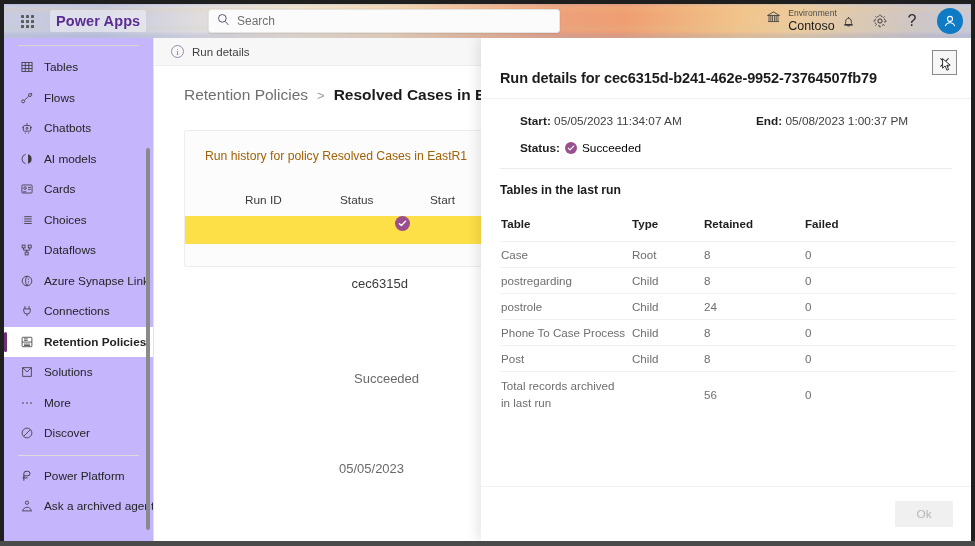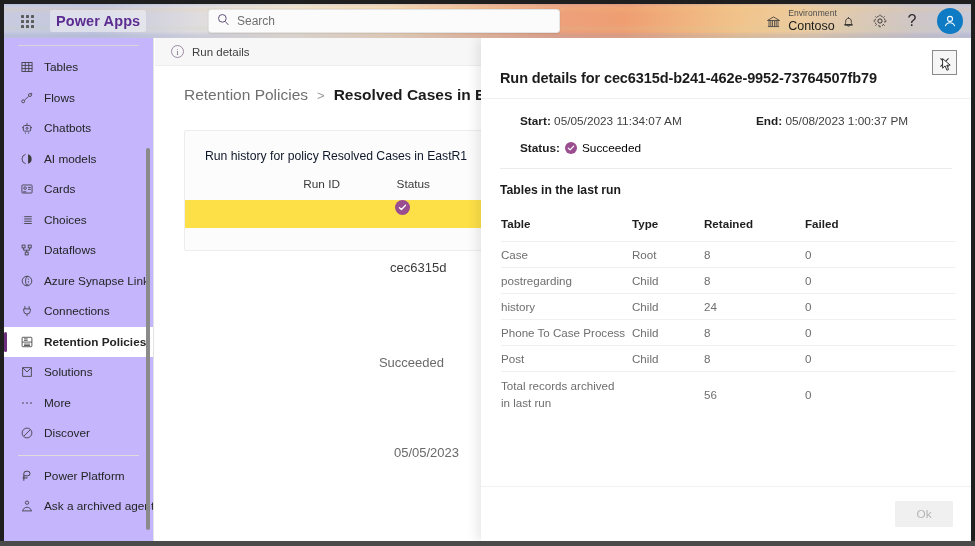--- a/index.html
+++ b/index.html
@@ -90,21 +90,21 @@
   .searchbox svg { flex: 0 0 auto; }
   .searchbox input {
     border: 0; outline: 0; background: transparent;
     font-family: "Liberation Sans", sans-serif;
     font-size: 12px; color: #444; margin-left: 7px; width: 100%;
   }
   .searchbox input::placeholder { color: #707070; }
 
   .env {
     position:absolute; z-index:3; right: 130px; top: 3px;
-    display: flex; align-items: flex-end; gap: 7px;
+    display: flex; align-items: flex-start; gap: 7px;
     cursor: pointer; padding: 2px 4px; border-radius:2px;
   }
   .env-text { line-height: 1.15; }
   .env-label { font-size: 8.5px; color: #4c4c4c; letter-spacing: .1px;}
   .env-name { font-size: 12.5px; color: #1b1b1b; }
 
   .hdr-icons { position:absolute; z-index:3; right: 8px; top: 0; height:34px; display:flex; align-items:center; gap: 14px; }
   .hdr-icon { width: 18px; height:18px; display:flex; align-items:center; justify-content:center; cursor:pointer; color:#2d2d2d;}
   .hdr-icon.qm { font-size: 16px; color:#2b2b2b; font-weight: normal; }
   .avatar {
@@ -162,22 +162,22 @@
   }
   .bc-parent { color: #6f6f6f; cursor: pointer; }
   .bc-sep { color:#9a9a9a; font-size: 13px; }
   .bc-current { color: #1b1b1b; font-weight: bold; }
 
   .card {
     margin: 26px 0 0 29px; width: 430px;
     background: #fcfcfc; border: 1px solid #ededed; border-radius: 2px;
     padding: 18px 0 22px 0;
   }
-  .card-title { font-size: 12.2px; color: #0f172a; padding: 0 20px 0 20px; }
-  .runtable { margin-top: 14px; width: 100%; text-align: right; }
+  .card-title { font-size: 12.2px; color: #a16207; padding: 0 20px 0 20px; }
+  .runtable { margin-top: 30px; width: 100%; }
   .runtable .rt-head {
     display: flex; font-size: 11.8px; color: #3a3a3a; padding: 0 0 9px 0;
   }
   .rt-c0 { width: 60px; flex: 0 0 60px; }
   .rt-c1 { width: 95px; flex: 0 0 95px; }
   .rt-c2 { width: 90px; flex: 0 0 90px; }
   .rt-c3 { width: 120px; flex: 0 0 120px; }
   .runtable .rt-row {
     display:flex; align-items:center; height: 28px;
     background: #fde047; font-size: 13px; color: #6a6a6a; flex-direction: column;
@@ -588,21 +588,21 @@
           <div class="td c-ret">8</div>
           <div class="td c-fail">0</div>
         </div>
         <div class="tr body">
           <div class="td c-table">postregarding</div>
           <div class="td c-type">Child</div>
           <div class="td c-ret">8</div>
           <div class="td c-fail">0</div>
         </div>
         <div class="tr body">
-          <div class="td c-table">history</div>
+          <div class="td c-table">postrole</div>
           <div class="td c-type">Child</div>
           <div class="td c-ret">24</div>
           <div class="td c-fail">0</div>
         </div>
         <div class="tr body">
           <div class="td c-table">Phone To Case Process</div>
           <div class="td c-type">Child</div>
           <div class="td c-ret">8</div>
           <div class="td c-fail">0</div>
         </div>

